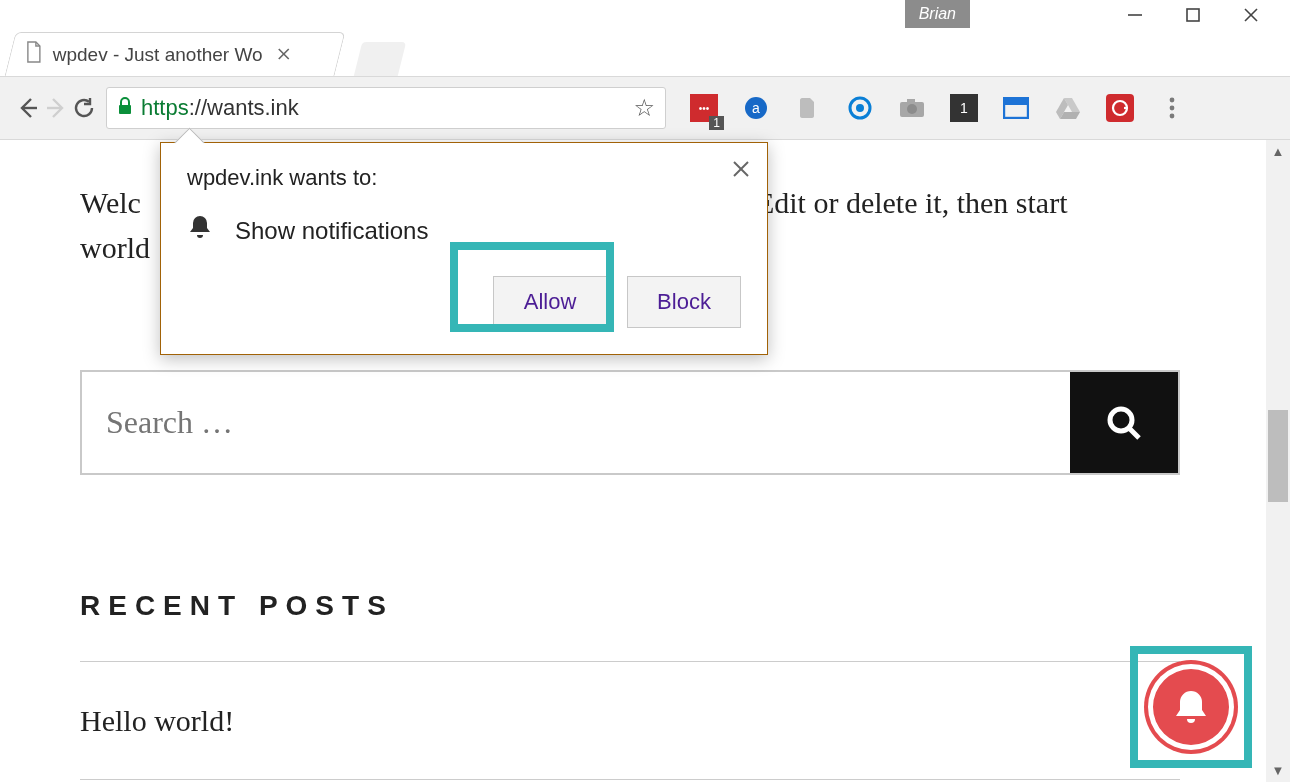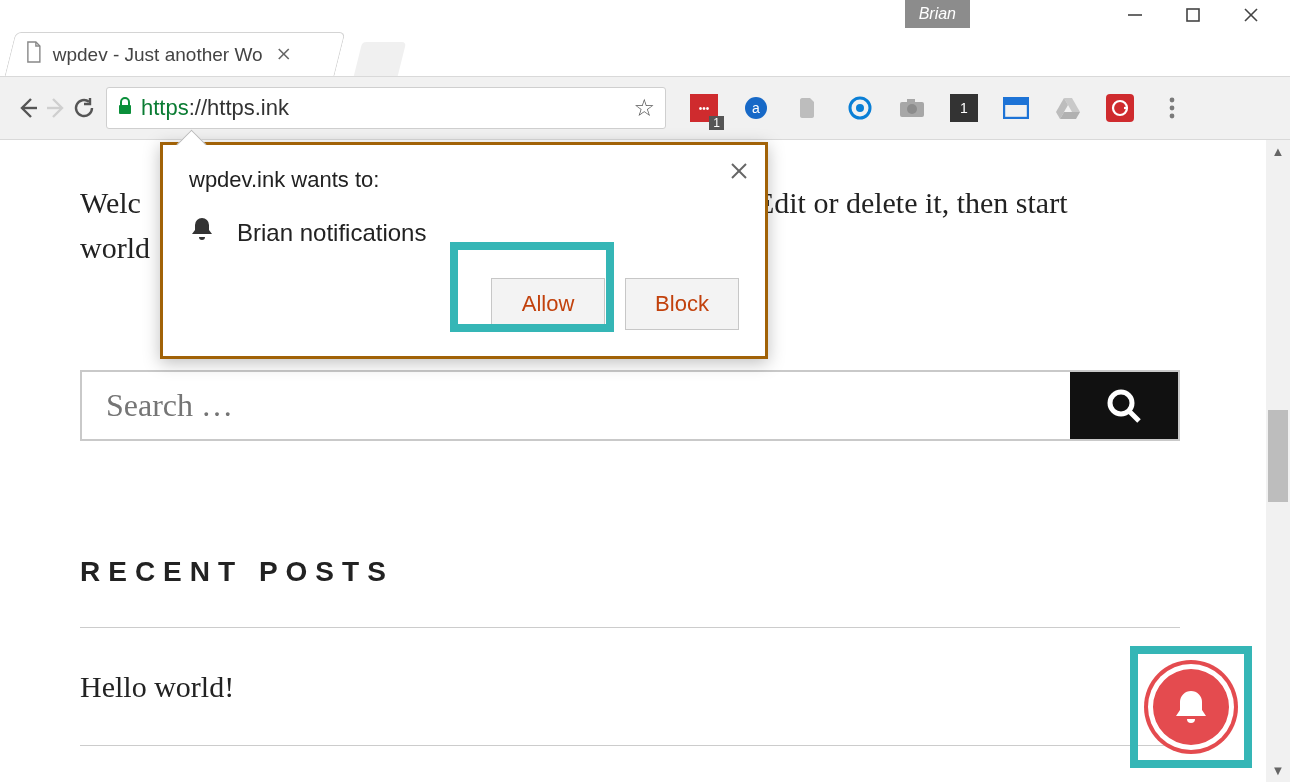--- a/index.html
+++ b/index.html
@@ -142,21 +142,21 @@
       font-family: Georgia, "Times New Roman", serif;
       color:#222;
       font-size:30px;
       line-height:1.5;
     }
     .page-text-top { margin-bottom:100px; }
 
     .search-box {
       display:flex;
       border:2px solid #c9c9c9;
-      height:71px;
+      height:105px;
       width:1100px;
       background:#fff;
       align-items:stretch;
     }
     .search-box input {
       flex:1;
       border:none;
       font-size:32px;
       padding:0 24px;
       color:#555;
@@ -183,21 +183,21 @@
       border-bottom:1px solid #ccc;
       width:1100px;
     }
 
     
     .perm-popup {
       position:absolute;
       top:142px; left:160px;
       width:608px;
       background:#fff;
-      border:3px solid #a16207;
+      border:1px solid #a16207;
       box-shadow:0 4px 16px rgba(0,0,0,.25);
       z-index:500;
       padding:22px 26px 26px 26px;
     }
     .perm-popup:before {
       content:"";
       position:absolute;
       top:-11px; left:18px;
       width:20px; height:20px;
       background:#fff;
@@ -209,21 +209,21 @@
     .perm-line { display:flex; align-items:center; gap:22px; font-size:24px; color:#222; margin-bottom:28px;}
     .bell { font-size:26px; color:#333; }
     .perm-close {
       position:absolute; top:16px; right:16px; color:#666;
     }
     .perm-buttons {
       display:flex; justify-content:flex-end; gap:20px;
     }
     .perm-buttons button {
       height:52px; width:114px; background:#f3f3f3;
-      border:1px solid #c7c7c7; font-size:22px; color:#c2410c;
+      border:1px solid #c7c7c7; font-size:22px; color:#4c1d95;
       font-family:"Segoe UI",Arial,sans-serif;
     }
     .hl-teal {
       border:8px solid #35b6b6;
       position:absolute;
     }
     .hl-allow { top:242px; left:450px; width:164px; height:90px; z-index:600; pointer-events:none;}
     .hl-bell-float { bottom:14px; right:38px; width:122px; height:122px; z-index:300;
       display:flex;align-items:center;justify-content:center;}
     .bell-float {
@@ -297,21 +297,21 @@
       </svg>
   </div>
   <div class="omnibox">
     <span class="lock">
       <svg width="16" height="18" viewBox="0 0 16 18">
           <rect x="2" y="8" width="12" height="9" rx="1" fill="#0a8f3a"></rect>
           <path d="M4 8V5a4 4 0 0 1 8 0v3" fill="none" stroke="#0a8f3a" stroke-width="2"></path>
         </svg>
     </span>
     <span class="scheme">https</span>
-    <span class="host">://https.ink</span>
+    <span class="host">://wants.ink</span>
     <span class="star">☆</span>
   </div>
 
   <div class="ext-icons">
     <div class="ext" style="background:#cf2b2e;color:#fff;font-size:10px;">•••<span class="badge">1</span></div>
     <div class="ext">
         <span style="width:22px;height:22px;border-radius:50%;background:#1769c7;color:#fff;display:flex;align-items:center;justify-content:center;font-size:14px;">a</span>
       </div>
     <div class="ext" style="color:#a9a9a9;">
       <svg width="22" height="24" viewBox="0 0 22 24">
@@ -402,21 +402,21 @@
       </svg>
   </div>
   <div class="perm-head">wpdev.ink wants to:</div>
   <div class="perm-line">
     <span class="bell">
       <svg width="26" height="28" viewBox="0 0 26 28">
           <path d="M13 3a7 7 0 0 0-7 7v5l-3 4h20l-3-4v-5a7 7 0 0 0-7-7z" fill="#333"></path>
           <path d="M10 22a3 3 0 0 0 6 0" fill="#333"></path>
         </svg>
     </span>
-    <span>Brian notifications</span>
+    <span>Show notifications</span>
   </div>
   <div class="perm-buttons">
     <button>Allow</button>
     <button>Block</button>
   </div>
 </div>
 
 <div class="hl-teal hl-allow"></div>
 <div class="hl-teal hl-bell-float">
   <div class="bell-float">

